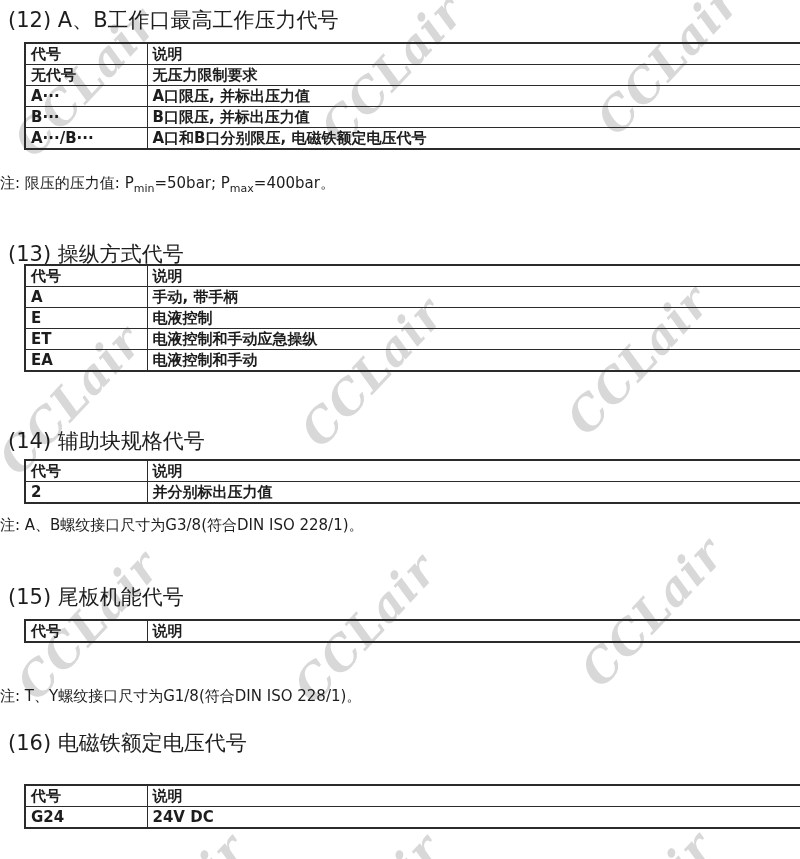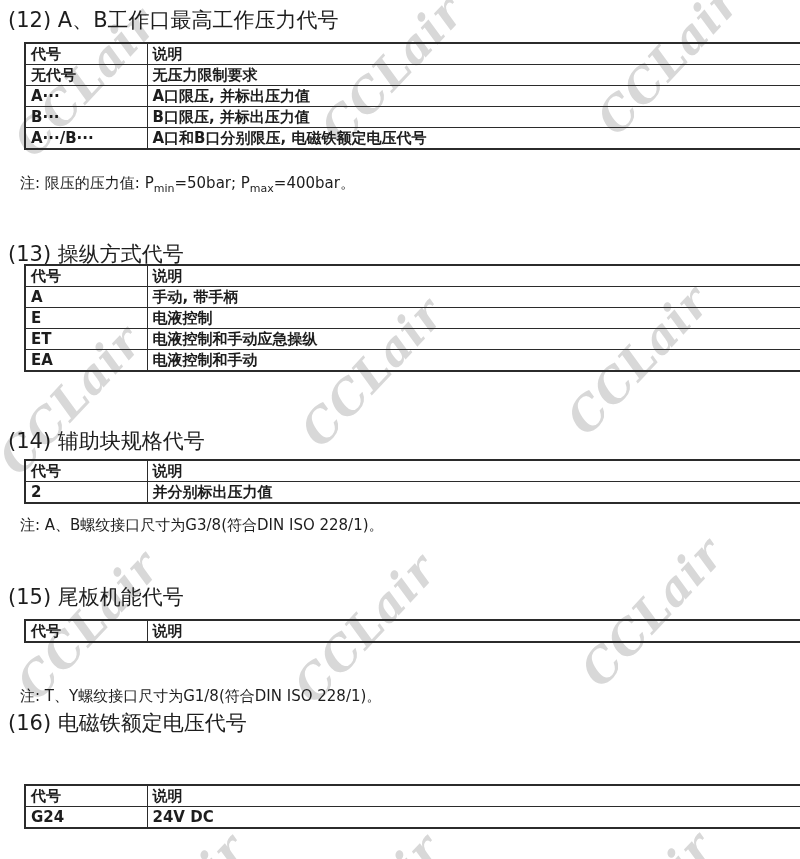--- a/index.html
+++ b/index.html
@@ -27,21 +27,21 @@
   .content { position: absolute; inset: 0; }
   .sec-title {
     position: absolute;
     left: 8px;
     font-size: 21px;
     font-weight: normal;
     white-space: nowrap;
   }
   .note {
     position: absolute;
-    left: 20px;
+    left: 0;
     font-size: 15px;
     font-weight: normal;
     white-space: nowrap;
     text-align: right;
   }
   .note sub { font-size: 11px; }
   table.code-table {
     position: absolute;
     left: 24px;
     width: 785px;
@@ -176,21 +176,21 @@
         </colgroup>
       <tbody>
           <tr>
         <th>代号</th>
         <th>说明</th>
       </tr>
     </tbody>
       </table>
     <div class="note" style="top:687px">注: T、Y螺纹接口尺寸为G1/8(符合DIN ISO 228/1)。</div>
 
-    <div class="sec-title" style="top:709px">(16) 电磁铁额定电压代号</div>
+    <div class="sec-title" style="top:729px">(16) 电磁铁额定电压代号</div>
     <table class="code-table" style="top:784px">
       <colgroup>
           <col class="c1">
           <col>
         </colgroup>
       <tbody>
           <tr>
         <th>代号</th>
         <th>说明</th>
       </tr>

